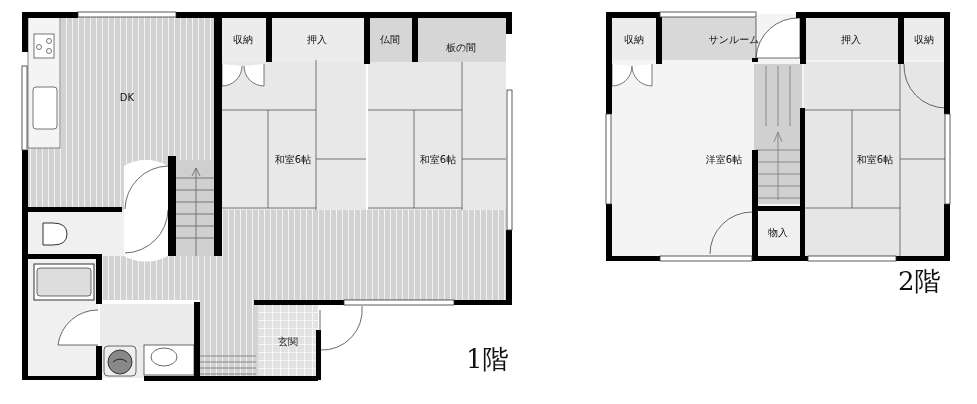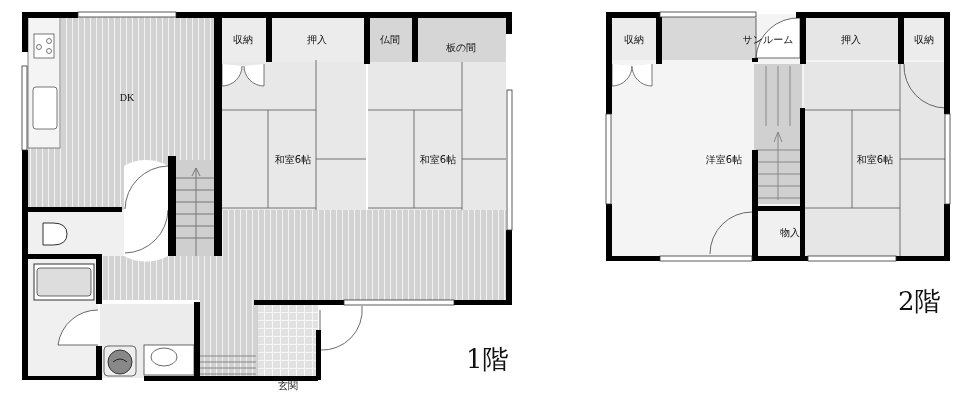--- a/index.html
+++ b/index.html
@@ -193,30 +193,30 @@
     <g fill="#fff" stroke="#333" stroke-width="0.8">
       <rect x="660" y="12" width="96" height="5"></rect>
       <rect x="606" y="114" width="5" height="90"></rect>
       <rect x="945" y="114" width="5" height="90"></rect>
       <rect x="660" y="256" width="92" height="5"></rect>
       <rect x="808" y="256" width="88" height="5"></rect>
     </g>
   </g>
 </svg>
 
-<span class="lbl" style="left:127px;top:98px;font-family:Liberation Serif, serif;">DK</span>
+<span class="lbl" style="left:127px;top:98px;">DK</span>
 <span class="lbl" style="left:243px;top:40px;">収納</span>
 <span class="lbl" style="left:317px;top:40px;">押入</span>
 <span class="lbl" style="left:390px;top:40px;">仏間</span>
 <span class="lbl" style="left:461px;top:48px;">板の間</span>
 <span class="lbl" style="left:293px;top:160px;">和室6帖</span>
 <span class="lbl" style="left:438px;top:160px;">和室6帖</span>
-<span class="lbl" style="left:288px;top:342px;margin-top:44px;">玄関</span>
+<span class="lbl" style="left:288px;top:342px;">玄関</span>
 <span class="floor" style="left:466px;top:346px;text-align:center;">1階</span>
 
 <span class="lbl" style="left:634px;top:40px;">収納</span>
-<span class="lbl" style="left:768px;top:40px;font-family:Liberation Serif, serif;">サンルーム</span>
+<span class="lbl" style="left:734px;top:40px;font-family:Liberation Serif, serif;">サンルーム</span>
 <span class="lbl" style="left:851px;top:40px;">押入</span>
 <span class="lbl" style="left:924px;top:40px;">収納</span>
 <span class="lbl" style="left:680px;top:160px;margin-left:44px;">洋室6帖</span>
 <span class="lbl" style="left:875px;top:160px;">和室6帖</span>
-<span class="lbl" style="left:778px;top:233px;margin-left:12px;">物入</span>
-<span class="floor" style="left:898px;top:288px;">2階</span>
+<span class="lbl" style="left:778px;top:233px;">物入</span>
+<span class="floor" style="left:898px;top:268px;">2階</span>
 
 </body></html>

